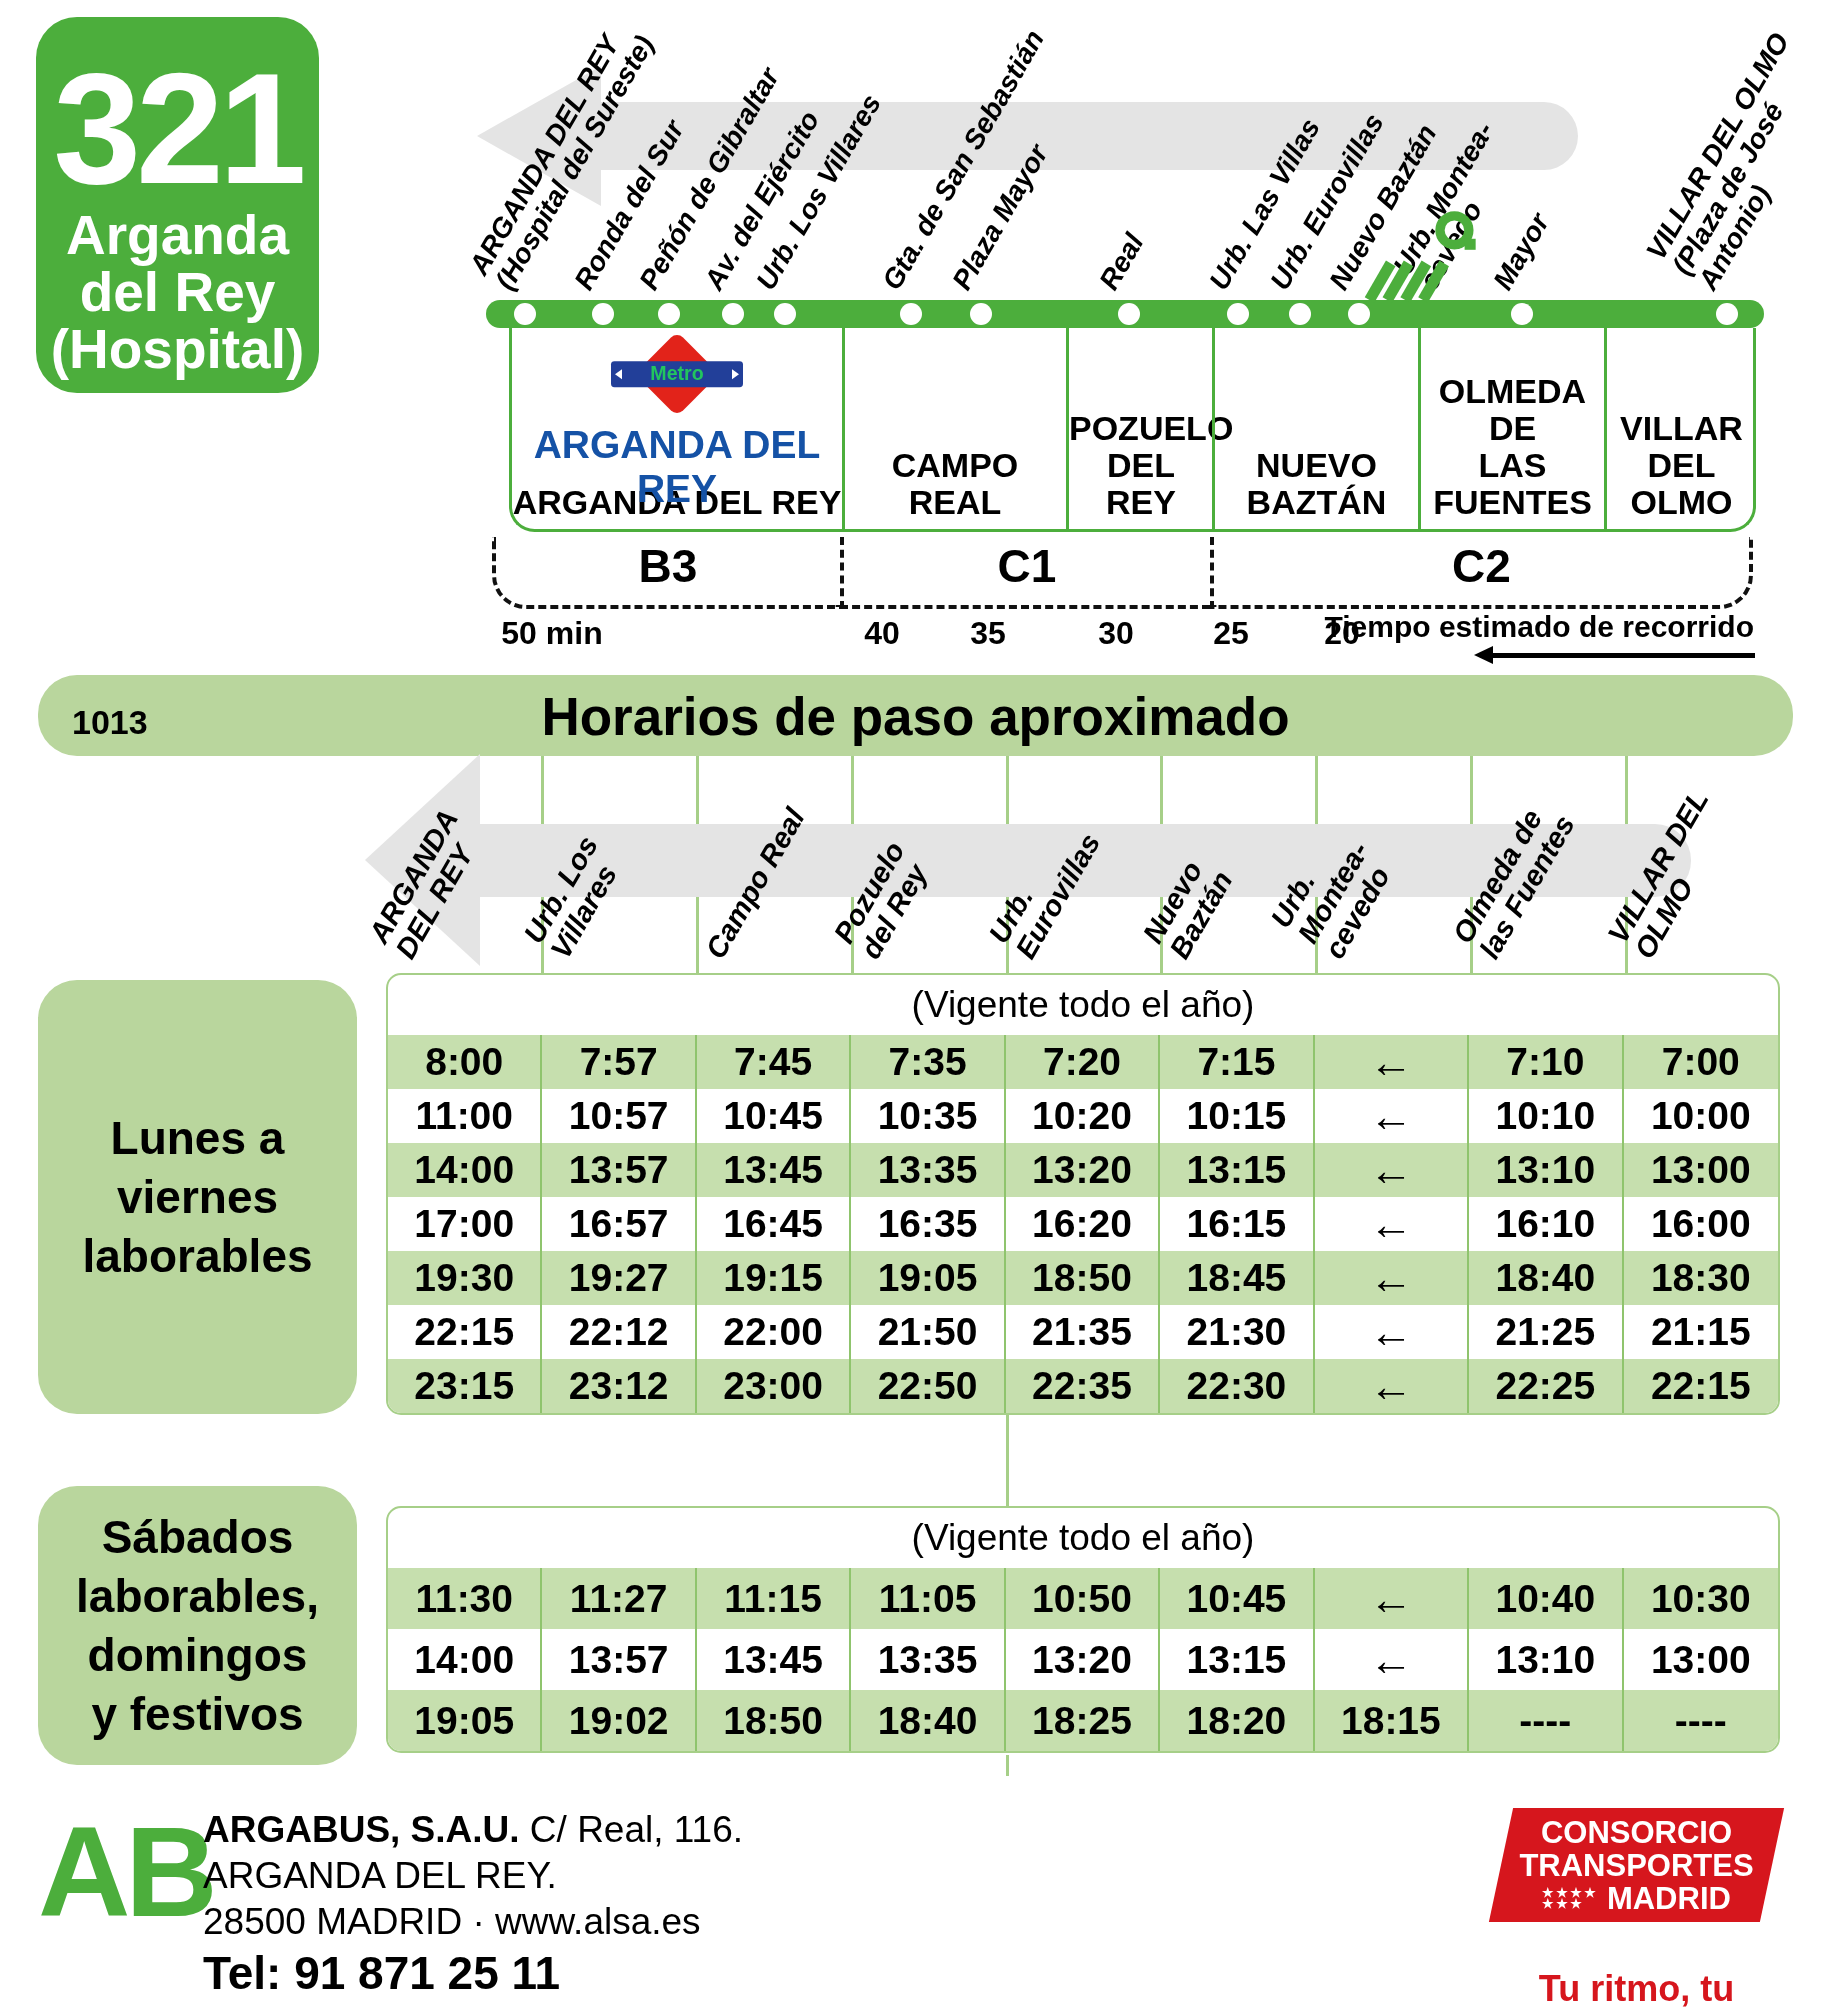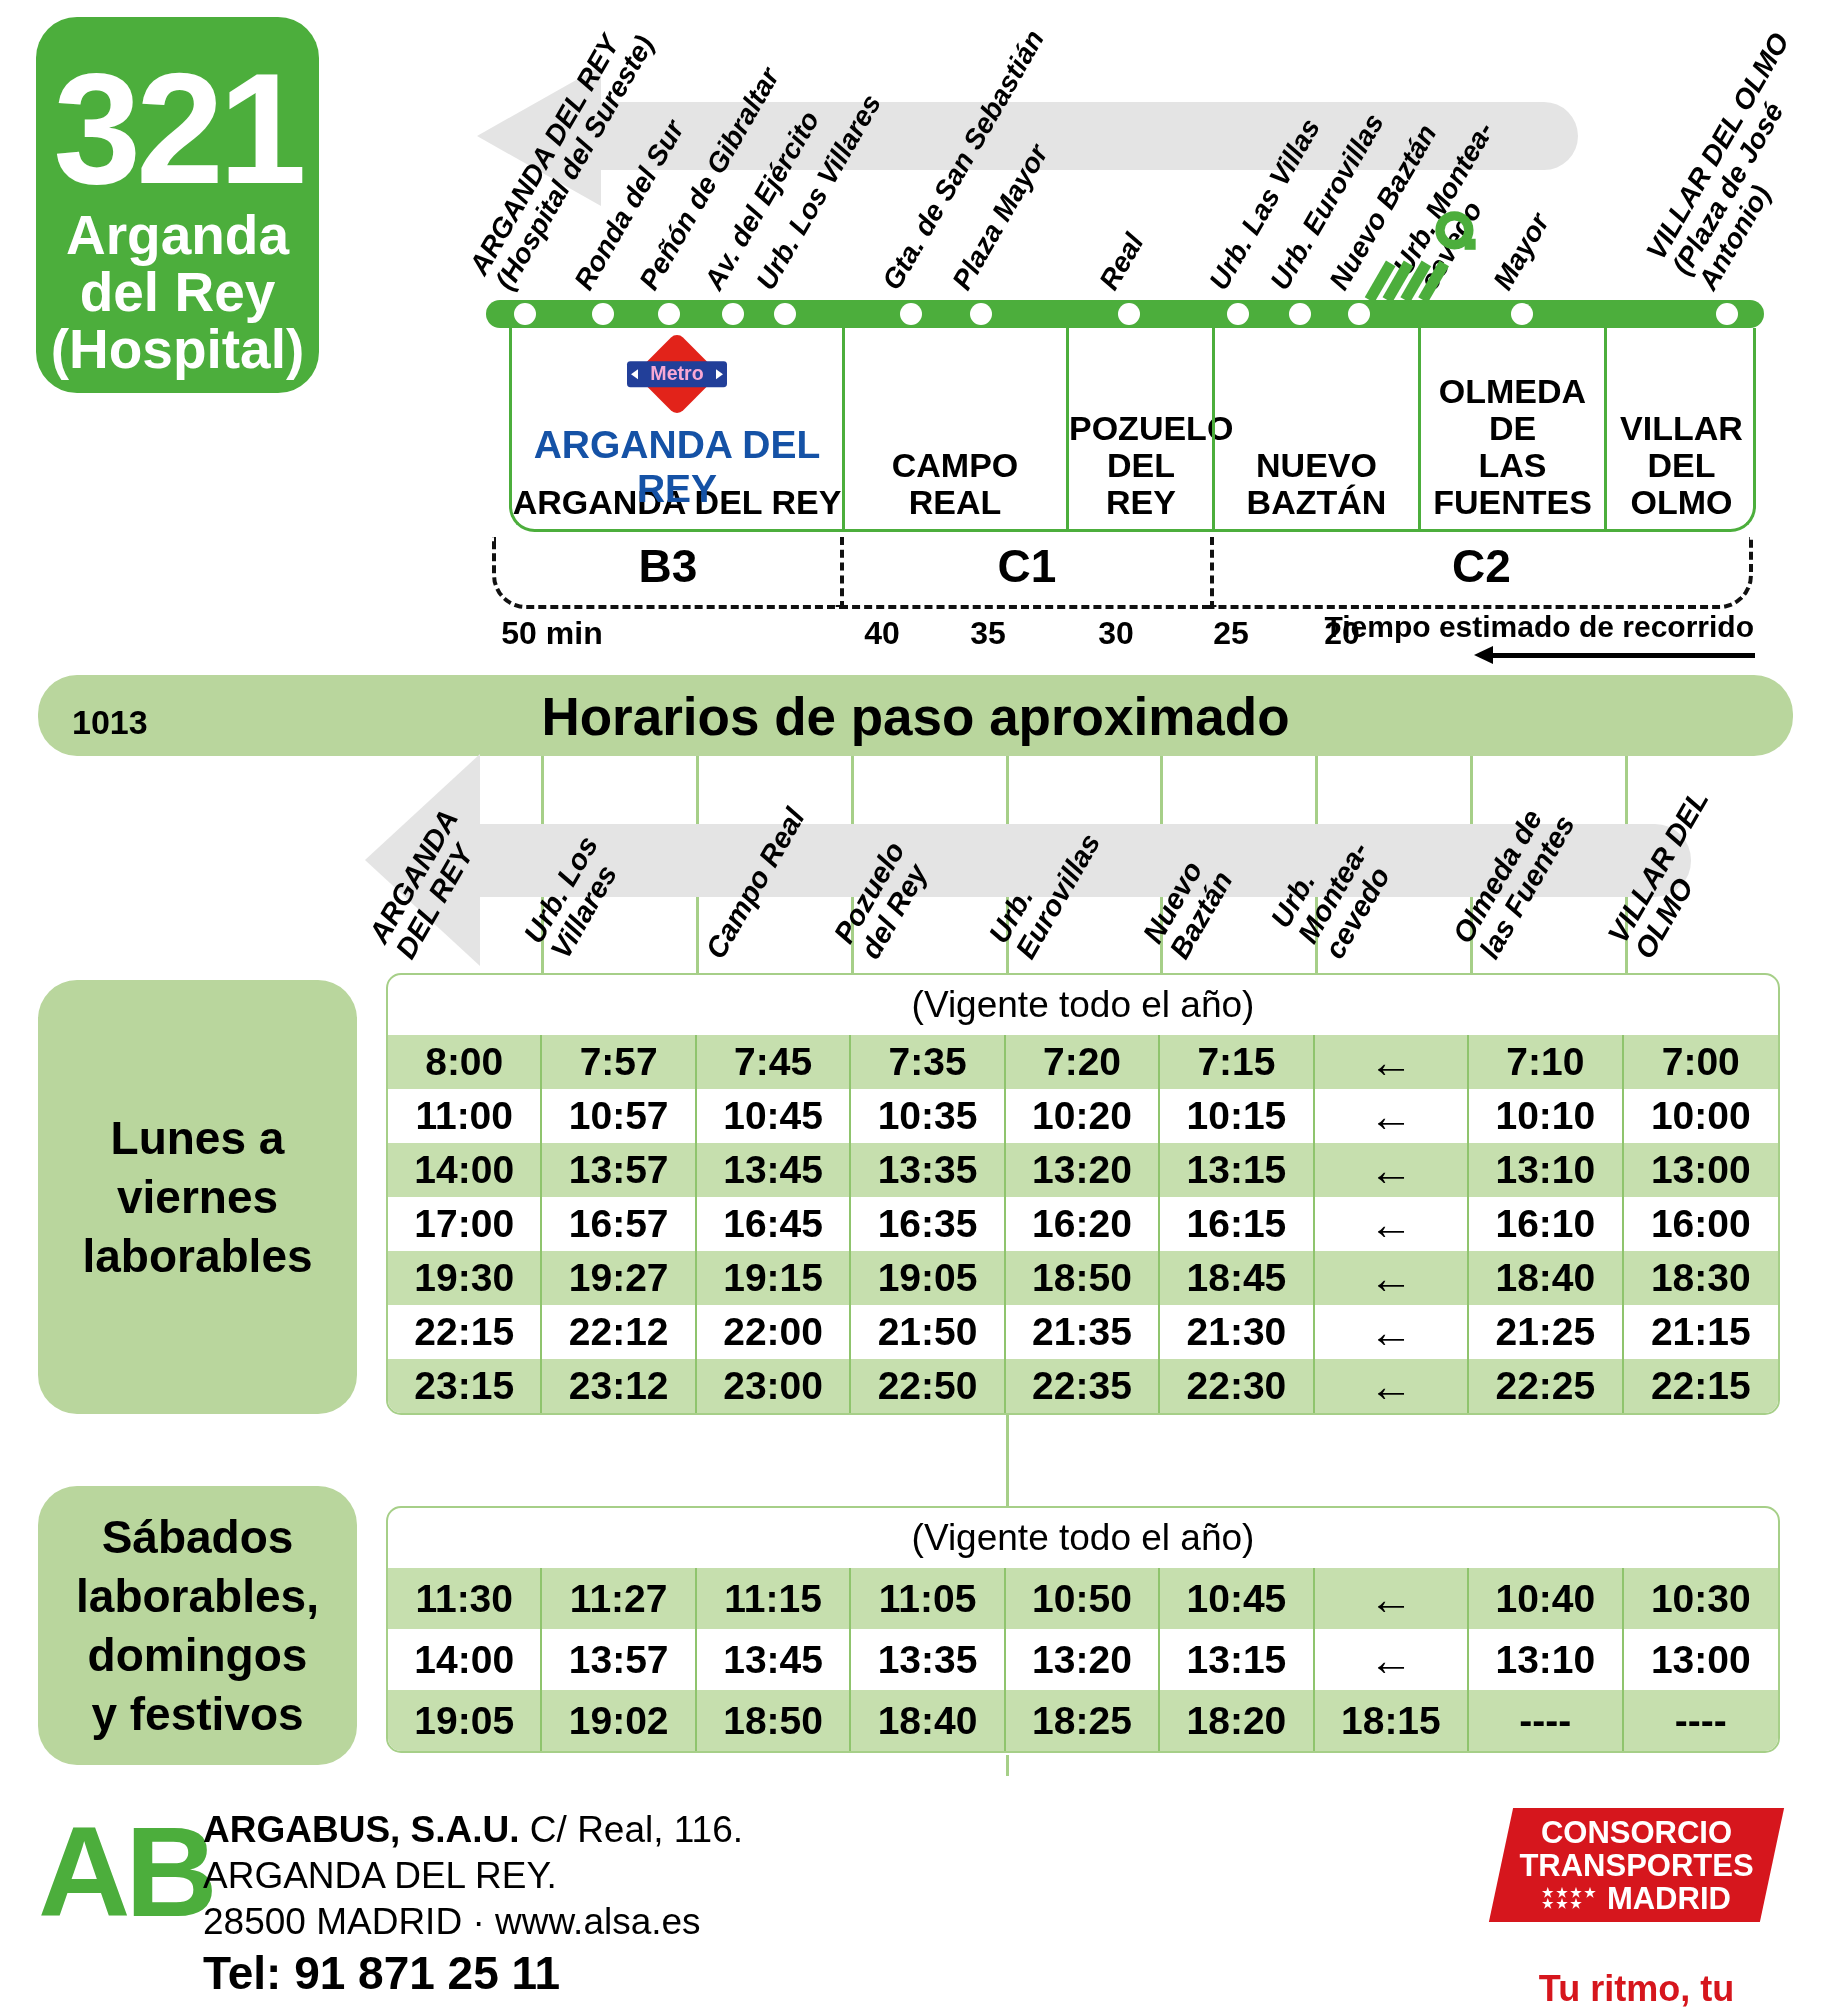--- a/index.html
+++ b/index.html
@@ -28,22 +28,22 @@
   #buslogo{position:absolute;left:1359px;top:198px;}
 
   #muni{position:absolute;left:509px;top:328px;width:1247px;height:204px;background:#fff;
         border:3.4px solid var(--green);border-top:none;border-radius:0 0 25.6px 25.6px;box-sizing:border-box;}
   .mcell{position:absolute;top:0;bottom:0;box-sizing:border-box;}
   .muni-label{position:absolute;left:0;right:0;bottom:8.5px;text-align:center;font-weight:700;
               font-size:34px;line-height:37px;white-space:pre-line;}
   .metro{position:absolute;left:50%;top:5.1px;transform:translateX(-50%);width:128px;height:82px;}
   .metro-d{position:absolute;left:50%;top:41px;width:60px;height:60px;background:var(--mred);
            transform:translate(-50%,-50%) rotate(45deg);border-radius:8.5px;}
-  .metro-band{position:absolute;left:50%;top:41px;transform:translate(-50%,-50%);width:100px;height:25.6px;
-              background:var(--mblue);border-radius:3.4px;color:#f9a8d4;display:flex;align-items:center;
+  .metro-band{position:absolute;left:50%;top:41px;transform:translate(-50%,-50%);width:132px;height:25.6px;
+              background:var(--mblue);border-radius:3.4px;color:#22c55e;display:flex;align-items:center;
               justify-content:center;font-weight:700;font-size:19.6px;}
   .metro-band::before{content:"";position:absolute;left:4.3px;top:50%;transform:translateY(-50%);
               border-top:5.1px solid transparent;border-bottom:5.1px solid transparent;border-right:7.7px solid #fff;}
   .metro-band::after{content:"";position:absolute;right:4.3px;top:50%;transform:translateY(-50%);
               border-top:5.1px solid transparent;border-bottom:5.1px solid transparent;border-left:7.7px solid #fff;}
   .metro-city{position:absolute;left:0;right:0;top:95px;text-align:center;color:var(--mcity);
               font-weight:700;font-size:39px;}
 
   #zones{position:absolute;left:0;top:537px;height:72px;width:100%;}
   .zone{position:absolute;top:0;bottom:0;box-sizing:border-box;border-bottom:4.3px dashed #111;}

